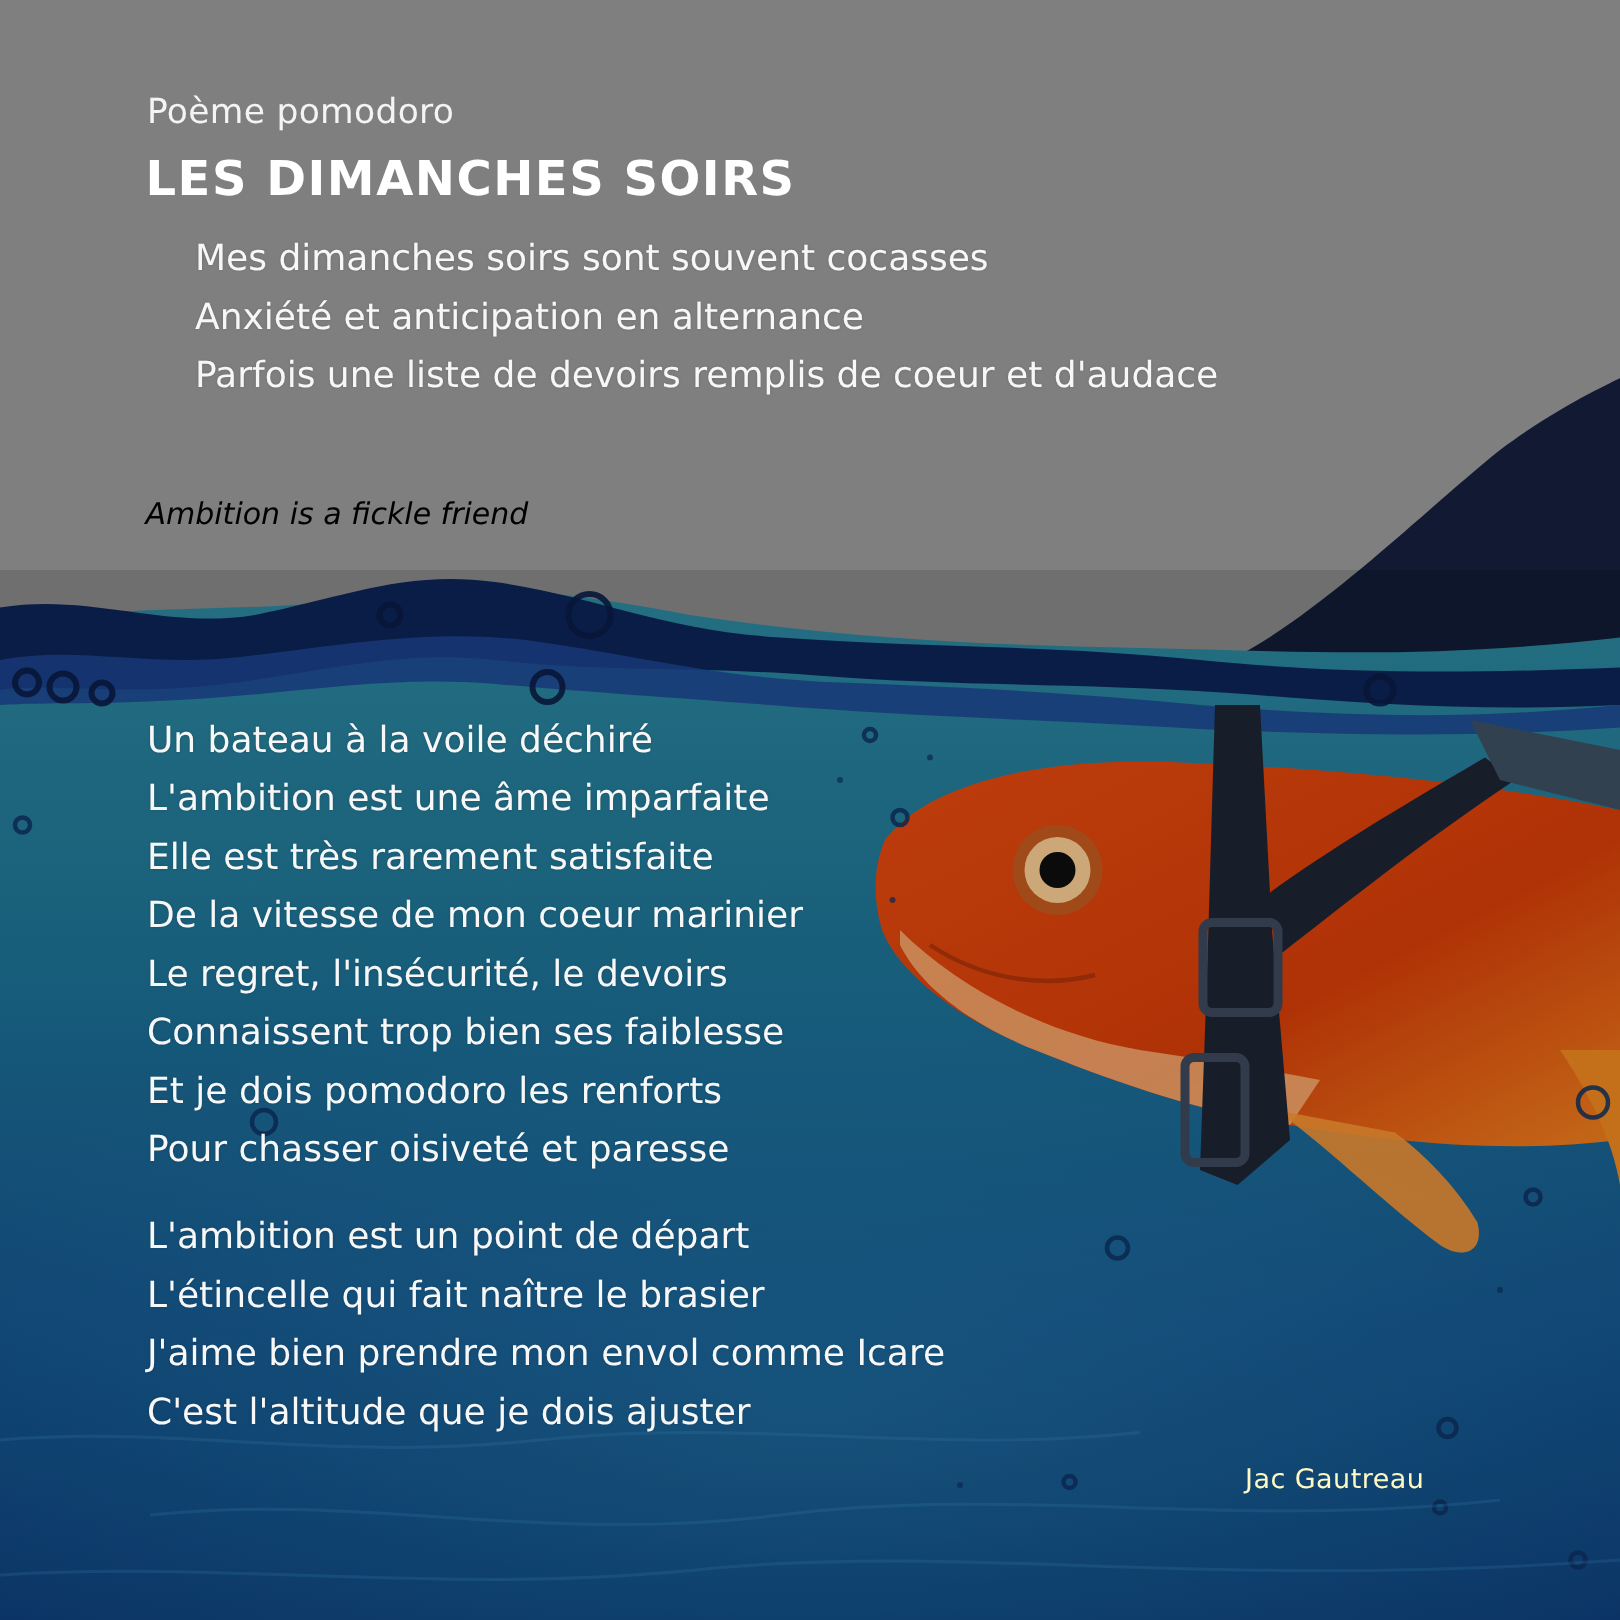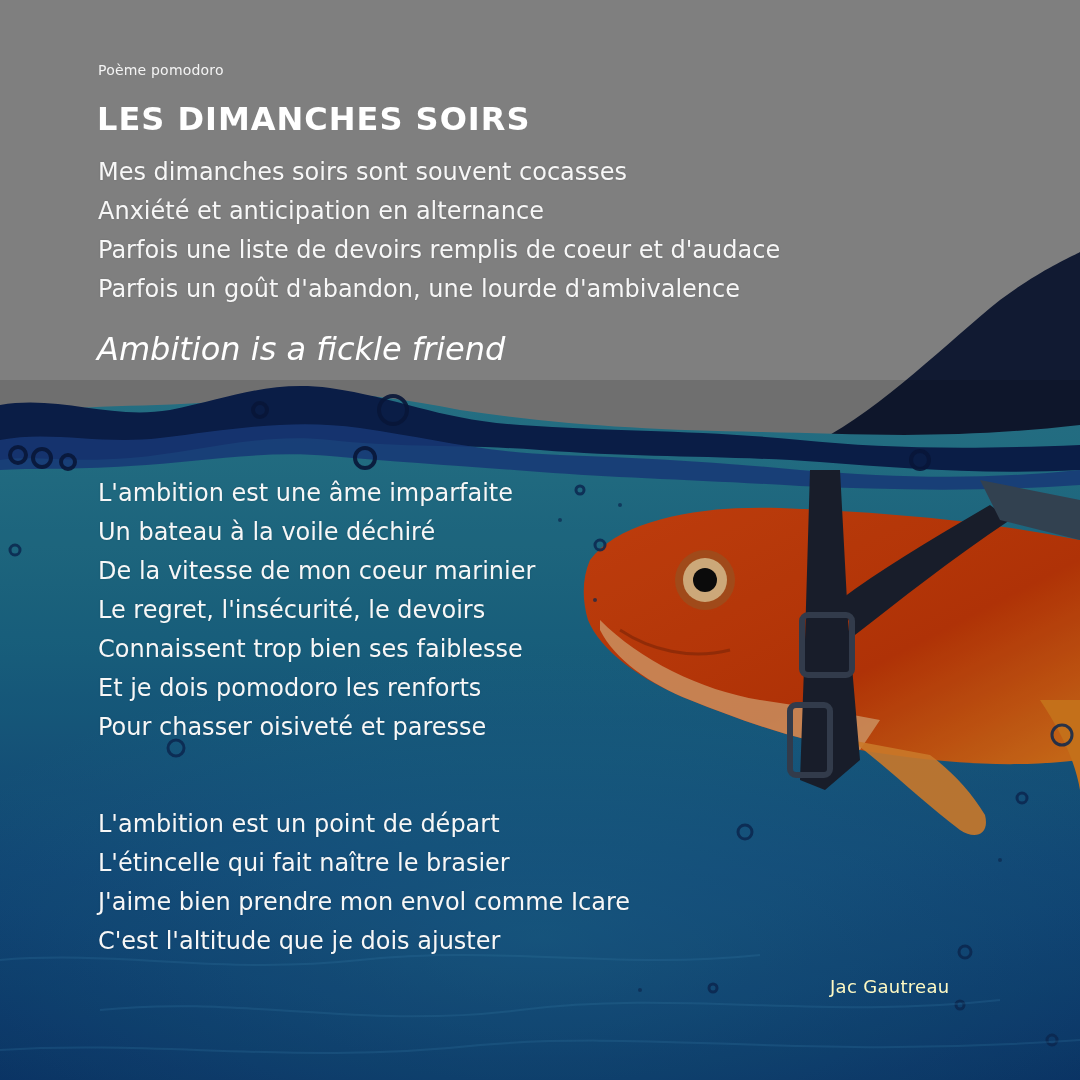--- a/index.html
+++ b/index.html
@@ -9,37 +9,37 @@
     background: #7f7f7f;
     font-family: "DejaVu Sans", sans-serif; color: #ffffff;
   }
   
   .art { position: absolute; inset: 0; }
   .art svg { width: 1080px; height: 1080px; display: block; }
 
   
   .kicker {
     position: absolute; left: 98px; top: 62px;
-    font-size: 14px; letter-spacing: 0.2px; color: #f4f4f4;
+    font-size: 23px; letter-spacing: 0.2px; color: #f4f4f4;
   }
   .title {
     position: absolute; left: 97px; top: 100px;
     font-family: "DejaVu Sans", sans-serif; font-weight: 700;
     font-size: 32px; letter-spacing: 1px; color: #ffffff; white-space: nowrap;
   }
   .stanza { position: absolute; left: 98px; margin: 0; padding: 0; list-style: none; }
   .stanza li {
     font-size: 24px; line-height: 39px; white-space: nowrap; color: #f7f7f7;
     text-shadow: 0 0 2px rgba(0,0,0,0.15);
   }
-  .stanza-1 { top: 153px; }
+  .stanza-1 { top: 153px; margin-left: 32px; }
   .stanza-1 li { font-family: "DejaVu Sans", sans-serif; font-size: 24px; }
   .epigraph {
     position: absolute; left: 97px; top: 330px;
-    font-style: italic; font-size: 32px; color: #ffffff;
+    font-style: italic; font-size: 20px; color: #000000;
   }
   .stanza-2 { top: 474px; }
   .stanza-3 { top: 805px; }
   .author {
     position: absolute; left: 830px; top: 976px;
     font-size: 18px; color: #fef9c3; letter-spacing: 0.3px;
   }
 </style>
 </head>
 <body>
@@ -143,28 +143,28 @@
     </svg>
   </div>
 
   <div class="kicker">Poème pomodoro</div>
   <div class="title">LES DIMANCHES SOIRS</div>
 
   <ul class="stanza stanza-1">
     <li>Mes dimanches soirs sont souvent cocasses</li>
     <li>Anxiété et anticipation en alternance</li>
     <li>Parfois une liste de devoirs remplis de coeur et d'audace</li>
-    <li>Parfois un goût d'abandon, une lourde d'ambivalence</li>
   </ul>
 
   <div class="epigraph">Ambition is a fickle friend</div>
 
   <ul class="stanza stanza-2">
+    <li>Un bateau à la voile déchiré</li>
     <li>L'ambition est une âme imparfaite</li>
-    <li>Un bateau à la voile déchiré</li>
+    <li>Elle est très rarement satisfaite</li>
     <li>De la vitesse de mon coeur marinier</li>
     <li>Le regret, l'insécurité, le devoirs</li>
     <li>Connaissent trop bien ses faiblesse</li>
     <li>Et je dois pomodoro les renforts</li>
     <li>Pour chasser oisiveté et paresse</li>
   </ul>
 
   <ul class="stanza stanza-3">
     <li>L'ambition est un point de départ</li>
     <li>L'étincelle qui fait naître le brasier</li>

